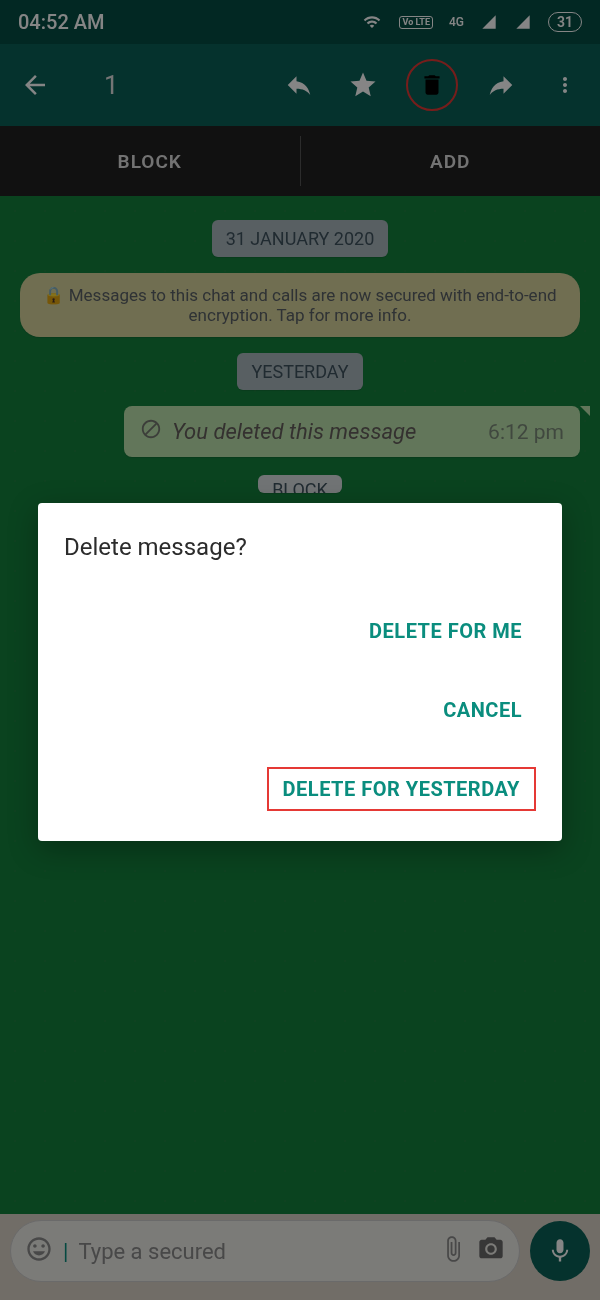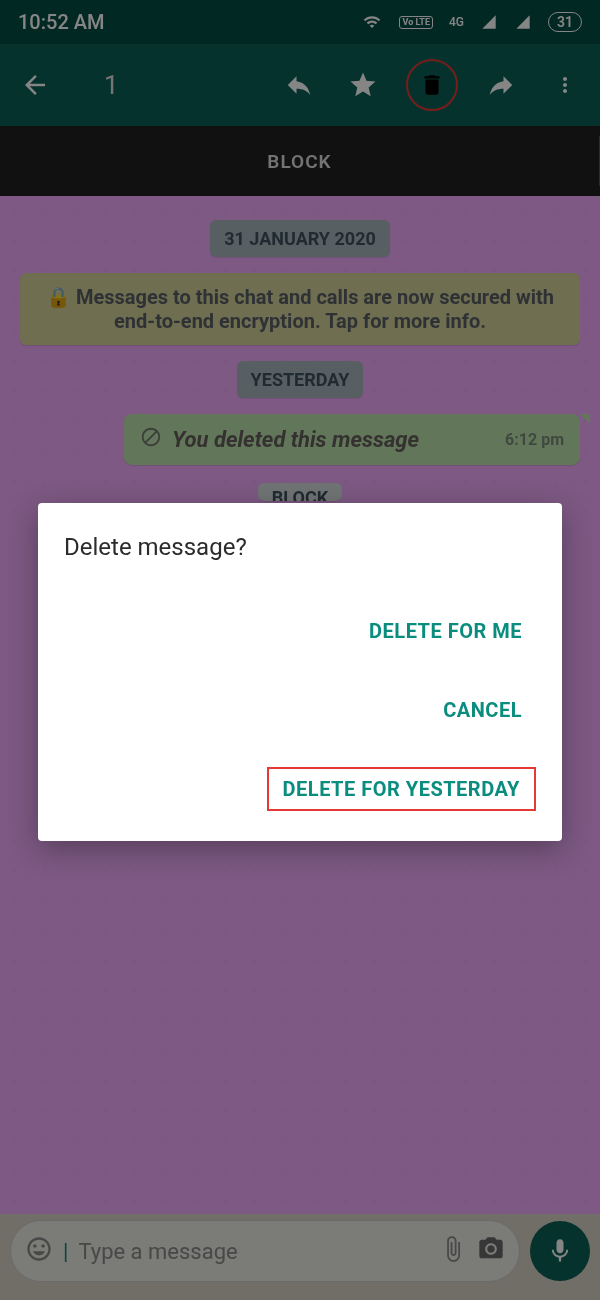--- a/index.html
+++ b/index.html
@@ -77,25 +77,24 @@
 }
 .blockadd .divider {
   flex: 0 0 1px;
   background: #555;
   margin: 10px 0;
 }
 
 
 .chat {
   position: relative;
-  background: #f0abfc;
+  background: #15803d;
   height: calc(1300px - 44px - 82px - 70px - 86px);
   padding: 14px 14px 0;
   overflow: hidden;
-  font-weight: bold;
 }
 .chat-bg-pattern {
   position:absolute; inset:0;
   background-image: radial-gradient(circle, rgba(130,120,100,0.08) 1px, transparent 1px);
   background-size: 30px 30px;
 }
 
 .date-chip {
   background: #aab6bd;
   color: #3f535e;
@@ -104,22 +103,22 @@
   border-radius: 6px;
   display: inline-block;
   box-shadow: 0 1px 1px rgba(0,0,0,0.1);
 }
 .date-row { text-align: center; margin: 10px 0 16px; position:relative;}
 
 .encryption-banner {
   background: #d6d39c;
   color: #5b6166;
   padding: 12px 20px;
-  border-radius: 6px;
-  font-size: 20px;
+  border-radius: 20px;
+  font-size: 17px;
   text-align: center;
   margin: 0 6px 16px;
   position:relative;
   box-shadow: 0 1px 1px rgba(0,0,0,0.1);
 }
 .encryption-banner .lock { color:#85783b; }
 
 .bubble-out {
   background: #bde3ac;
   border-radius: 8px;
@@ -135,21 +134,21 @@
   position:relative;
   box-shadow: 0 1px 1px rgba(0,0,0,0.1);
 }
 .bubble-out::after{
   content:'';
   position:absolute; right:-10px; top:0;
   border:10px solid transparent;
   border-top-color:#bde3ac;
   border-right:none;
 }
-.bubble-out .time { font-style: normal; font-size: 16px; color:#7c8b7a; margin-left:auto;}
+.bubble-out .time { font-style: normal; font-size: 21px; color:#7c8b7a; margin-left:auto;}
 .bubble-out .block-icon { font-style:normal; }
 
 .today-partial {
   text-align:center; margin:18px 0 0; position:relative;
 }
 .today-partial .date-chip{ background:#d9dee1; padding:4px 14px 0; overflow:hidden; height:18px; vertical-align:top;}
 
 
 .input-bar {
   position:absolute; bottom:0; left:0; right:0;
@@ -218,21 +217,21 @@
 }
 .red-box{
   border:2.5px solid #e53935;
   padding:8px 14px;
 }
 </style>
 </head>
 <body>
 
 <div class="status-bar">
-  <span>10:52 AM</span>
+  <span>04:52 AM</span>
   <div class="status-right">
     <svg width="22" height="18" viewBox="0 0 24 24">
         <path d="M1 9l2 2c4.97-4.97 13.03-4.97 18 0l2-2C16.93 2.93 7.07 2.93 1 9zm8 8l3 3 3-3c-1.66-1.66-4.34-1.66-6 0zm-4-4l2 2c2.76-2.76 7.24-2.76 10 0l2-2C15.14 9.14 8.86 9.14 5 13z"></path>
       </svg>
     <span style="border:1.5px solid #fff;border-radius:3px;font-size:9px;padding:1px 2px;line-height:1;font-weight:700;">Vo LTE</span>
     <span style="font-size:12px;">4G</span>
     <svg width="18" height="16" viewBox="0 0 24 24">
         <path d="M2 22h20V2L2 22z"></path>
       </svg>
     <svg width="18" height="16" viewBox="0 0 24 24">
@@ -273,20 +272,21 @@
   <div class="icon-btn">
     <svg width="24" height="24" viewBox="0 0 24 24">
         <path d="M12 8c1.1 0 2-.9 2-2s-.9-2-2-2-2 .9-2 2 .9 2 2 2zm0 2c-1.1 0-2 .9-2 2s.9 2 2 2 2-.9 2-2-.9-2-2-2zm0 6c-1.1 0-2 .9-2 2s.9 2 2 2 2-.9 2-2-.9-2-2-2z"></path>
       </svg>
   </div>
 </div>
 
 <div class="blockadd">
   <div>BLOCK</div>
   <div class="divider"></div>
+  <div>ADD</div>
 </div>
 
 <div class="chat">
   <div class="chat-bg-pattern"></div>
 
   <div class="date-row">
     <span class="date-chip">31 JANUARY 2020</span>
   </div>
 
   <div class="encryption-banner">
@@ -314,21 +314,21 @@
 </div>
 
 <div class="input-bar">
   <div class="input-box">
     <span>
       <svg width="28" height="28" viewBox="0 0 24 24" fill="#8a8a8a">
           <path d="M11.99 2C6.47 2 2 6.48 2 12s4.47 10 9.99 10C17.52 22 22 17.52 22 12S17.52 2 11.99 2zM12 20c-4.42 0-8-3.58-8-8s3.58-8 8-8 8 3.58 8 8-3.58 8-8 8zm3.5-9c.83 0 1.5-.67 1.5-1.5S16.33 8 15.5 8 14 8.67 14 9.5s.67 1.5 1.5 1.5zm-7 0c.83 0 1.5-.67 1.5-1.5S9.33 8 8.5 8 7 8.67 7 9.5 7.67 11 8.5 11zm3.5 6.5c2.33 0 4.31-1.46 5.11-3.5H6.89c.8 2.04 2.78 3.5 5.11 3.5z"></path>
         </svg>
     </span>
     <span style="color:#0a8d7e;">|</span>
-      <span class="placeholder">Type a message</span>
+      <span class="placeholder">Type a secured</span>
     <span>
       <svg width="28" height="28" viewBox="0 0 24 24" fill="#8a8a8a">
           <path d="M16.5 6v11.5c0 2.21-1.79 4-4 4s-4-1.79-4-4V5c0-1.38 1.12-2.5 2.5-2.5s2.5 1.12 2.5 2.5v10.5c0 .55-.45 1-1 1s-1-.45-1-1V6H10v9.5c0 1.38 1.12 2.5 2.5 2.5s2.5-1.12 2.5-2.5V5c0-2.21-1.79-4-4-4S7 2.79 7 5v12.5c0 3.04 2.46 5.5 5.5 5.5s5.5-2.46 5.5-5.5V6h-1.5z"></path>
         </svg>
     </span>
     <span>
       <svg width="28" height="28" viewBox="0 0 24 24" fill="#6a6a6a">
           <path d="M12 15.2c1.77 0 3.2-1.43 3.2-3.2s-1.43-3.2-3.2-3.2-3.2 1.43-3.2 3.2 1.43 3.2 3.2 3.2zM9 2L7.17 4H4c-1.1 0-2 .9-2 2v12c0 1.1.9 2 2 2h16c1.1 0 2-.9 2-2V6c0-1.1-.9-2-2-2h-3.17L15 2H9zm3 15c-2.76 0-5-2.24-5-5s2.24-5 5-5 5 2.24 5 5-2.24 5-5 5z"></path>
         </svg>
     </span>

